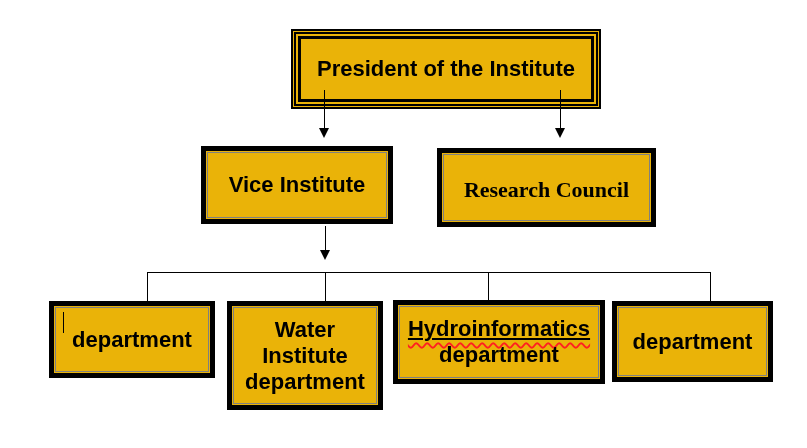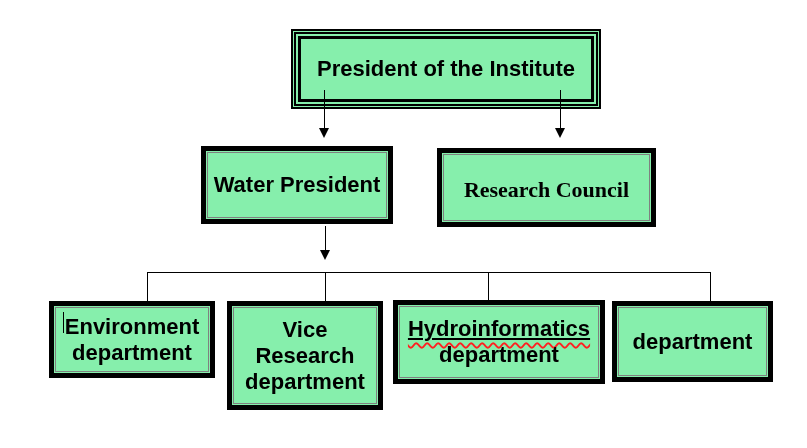--- a/index.html
+++ b/index.html
@@ -6,21 +6,21 @@
   #canvas {
     position: relative;
     width: 807px;
     height: 448px;
     background: #ffffff;
     font-family: "Liberation Sans", sans-serif;
     overflow: hidden;
   }
 
   
-  .box { position: absolute; box-sizing: border-box; background: #86efac; }
+  .box { position: absolute; box-sizing: border-box; background: #eab308; }
 
   
   .thick { border: 5px solid #000000; }
   .thick-inner {
     position: absolute; inset: 1px;
     border: 1px solid #808080;
     display: flex; flex-direction: column;
     align-items: center; justify-content: center;
     text-align: center;
   }
@@ -100,41 +100,40 @@
   <div class="box pres-outer" id="box-president">
     <div class="pres-mid">
       <div class="pres-inner">
         <span class="label">President of the Institute</span>
       </div>
     </div>
   </div>
 
   <div class="box thick" id="box-vp">
     <div class="thick-inner">
-      <span class="label">Water President</span>
+      <span class="label">Vice Institute</span>
     </div>
   </div>
 
   <div class="box thick" id="box-rc">
     <div class="thick-inner">
       <span class="label serif-label">Research Council</span>
     </div>
   </div>
 
   <div class="box thick" id="box-env">
     <div class="thick-inner">
-      <span class="label">Environment</span>
       <span class="label">department</span>
     </div>
   </div>
 
   <div class="box thick" id="box-water">
     <div class="thick-inner">
-      <span class="label">Vice</span>
-      <span class="label">Research</span>
+      <span class="label">Water</span>
+      <span class="label">Institute</span>
       <span class="label">department</span>
     </div>
   </div>
 
   <div class="box thick" id="box-hydroinf">
     <div class="thick-inner">
       <span class="label spellwrap"><span class="blackline">Hydroinformatics</span></span>
       <span class="label">department</span>
     </div>
   </div>

